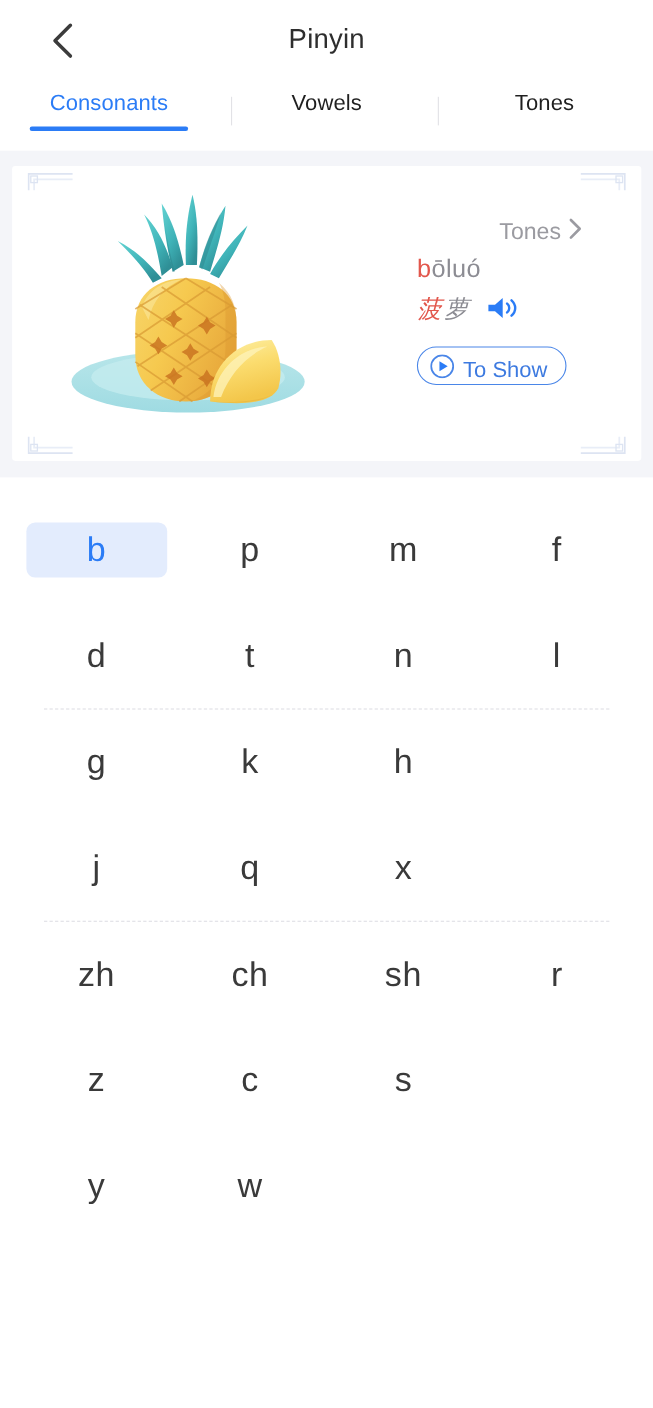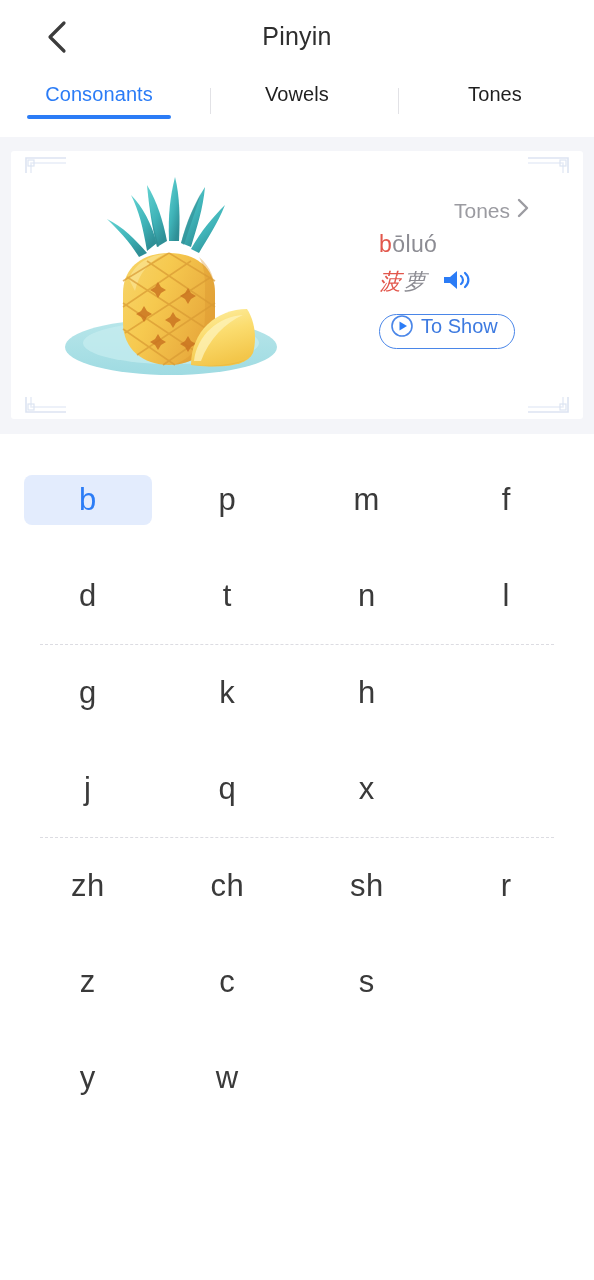--- a/index.html
+++ b/index.html
@@ -91,21 +91,21 @@
   .pinyin .rest { color:#8c8c93; }
   .hanzi-row { display:flex; align-items:center; gap:13px; margin-top:12px; }
   .hanzi { font-size:22px; letter-spacing:3px; line-height:1.1;
            font-family:"DejaVu Sans", sans-serif;font-style:italic; }
   .hanzi .c1 { color:#e2574c; }
   .hanzi .c2 { color:#8c8c93; }
   .speaker { display:block; cursor:pointer; }
 
   .to-show-btn {
     margin-top:18px;
-    display:inline-flex; align-items:flex-start; gap:8px;
+    display:inline-flex; align-items:flex-end; gap:8px;
     height:35px; padding:0 16px 0 11px;
     border:1.5px solid #4a86e8; border-radius:18px;
     background:#ffffff; cursor:pointer;
   }
   .to-show-label { font-size:20px; color:#3d7ae0; }
 
   
   .grid-area { width:100%; background:#ffffff; padding-top:18px; }
   .letter-row {
     display:flex; width:100%;

